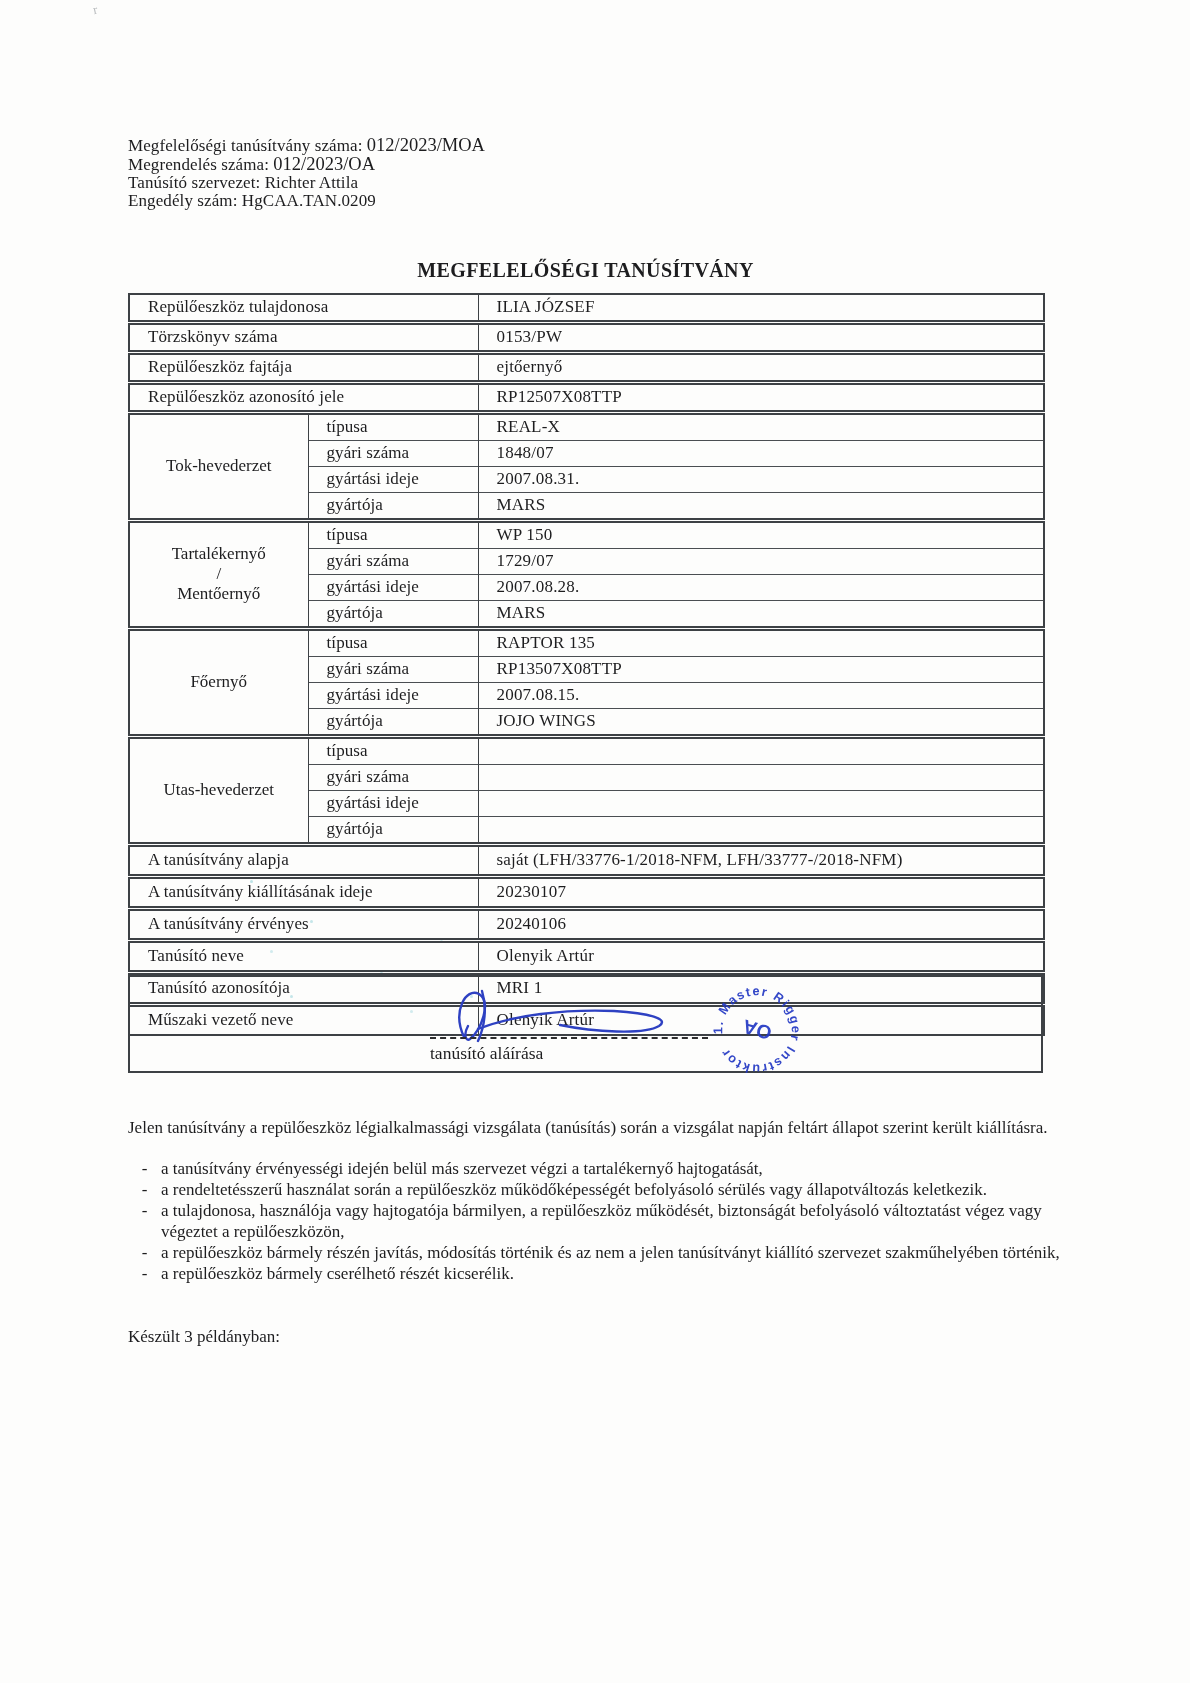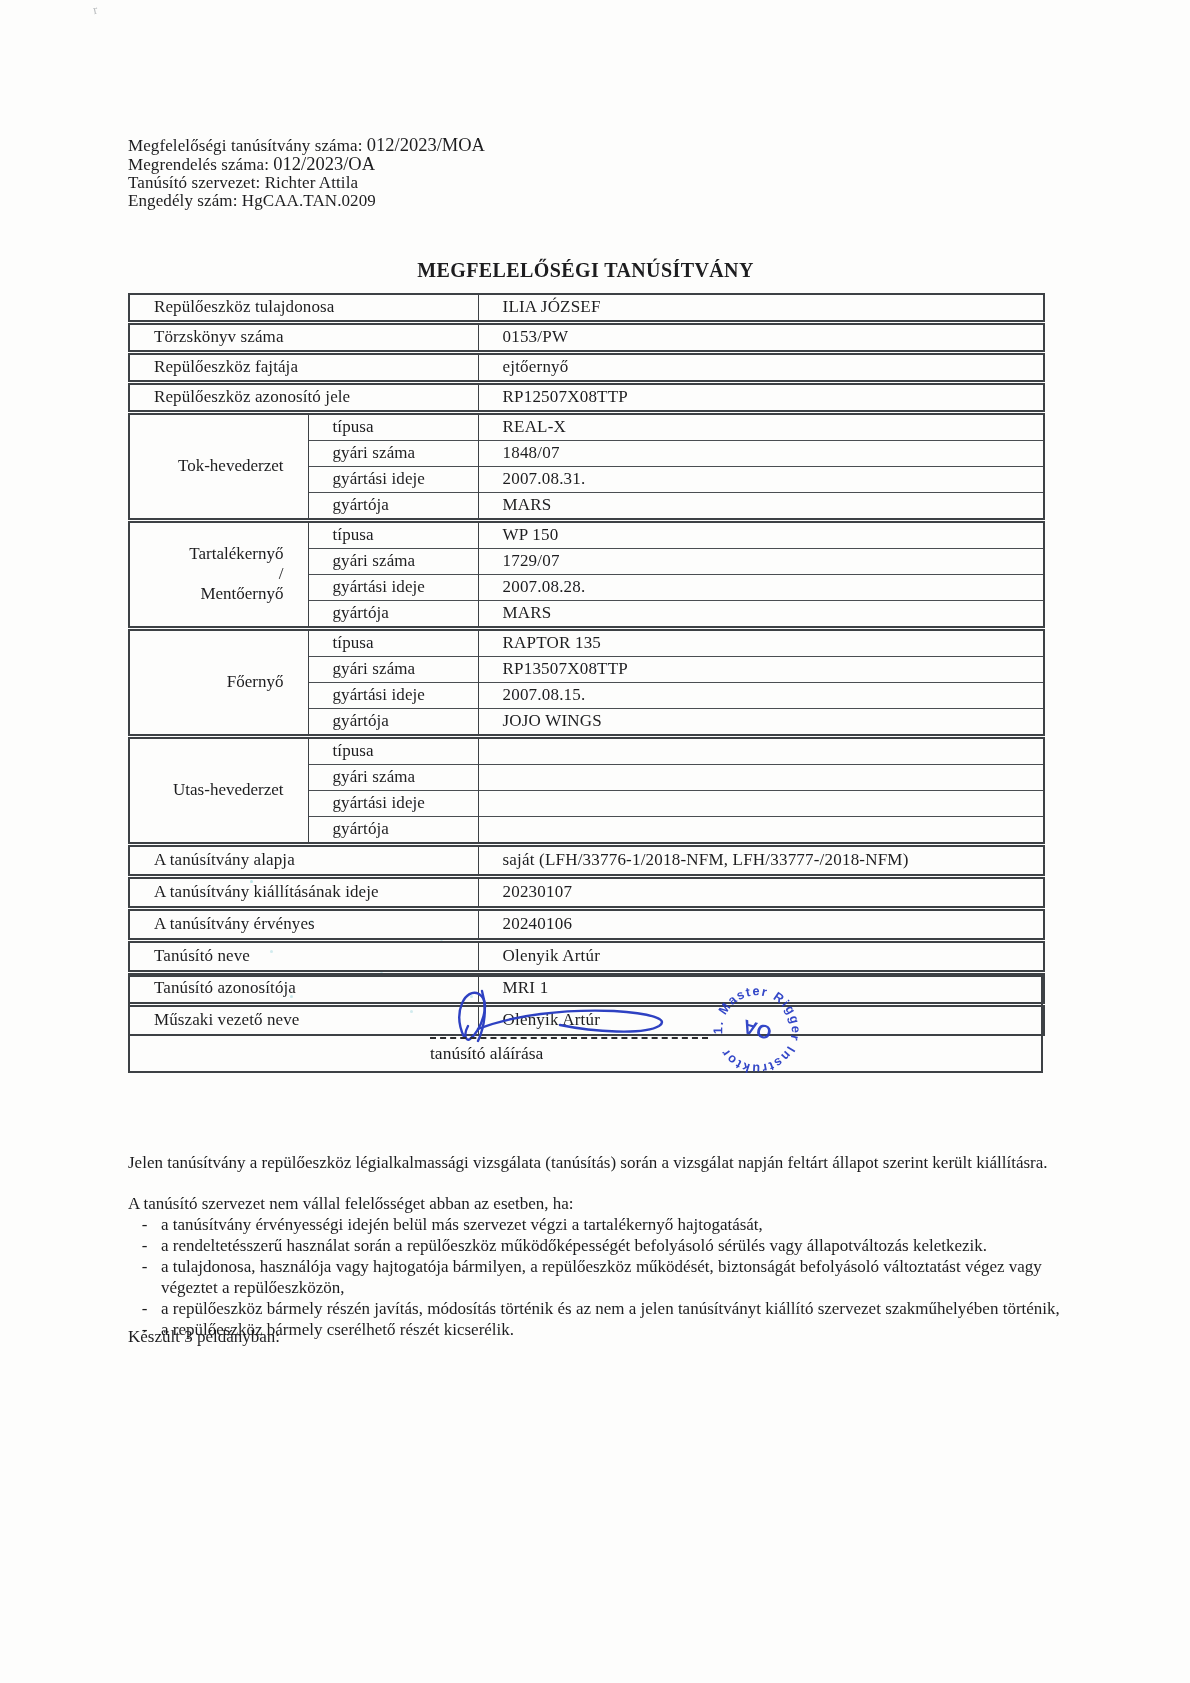--- a/index.html
+++ b/index.html
@@ -24,38 +24,38 @@
   .hl-value{font-size:18.5px;}
 
   .doc-title{position:absolute;left:128px;top:250px;width:915px;text-align:center;
     font-size:20px;font-weight:700;letter-spacing:.4px;margin-top:9px;}
 
   
   table.cert{position:absolute;left:128px;top:293px;width:915px;border-collapse:collapse;
     table-layout:fixed;font-size:17px;}
   table.cert{border:2px solid #3d4145;}
   table.cert td{border-left:1.5px solid #3d4145;border-right:1.5px solid #3d4145;
-    border-top:1.3px solid #4a4e52;padding:1px 24px 3px;height:21px;vertical-align:middle;
+    border-top:1.3px solid #4a4e52;padding:1px 18px 3px;height:21px;vertical-align:middle;
     overflow:hidden;white-space:nowrap;}
   table.cert tr.dsep td{border-top:5px double #3d4145;}
-  td.grp{text-align:right;white-space:pre-line !important;line-height:20px;}
+  td.grp{text-align:center;white-space:pre-line !important;line-height:20px;}
   td.lbl{letter-spacing:.1px;}
   td.val{letter-spacing:.2px;}
   tr.r-bot td{height:23px;}
 
   
   .sig-box{position:absolute;left:128px;top:975px;width:911px;height:94px;
     border:2px solid #3d4145;overflow:visible;}
   .sig-stroke{position:absolute;left:312px;top:2px;}
   .sig-dash{position:absolute;left:300px;top:60px;width:278px;border-bottom:2.5px dashed #2d2d2f;}
   .sig-caption{position:absolute;left:300px;top:66px;width:278px;text-align:left;font-size:17.5px;}
   .stamp{position:absolute;left:576px;top:2px;width:102px;height:102px;transform:rotate(-14deg);opacity:.92;}
 
   
-  .notes{position:absolute;left:128px;top:1152px;width:940px;font-size:17px;line-height:21px;}
+  .notes{position:absolute;left:128px;top:1117px;width:940px;font-size:17px;line-height:21px;}
   .notes .p1{margin:0 0 20px 0;}
   .notes .phead{margin:20px 0 0 0;}
   .bullet{display:flex;}
   .bullet .dash{flex:0 0 33px;text-align:center;}
   .bullet .btxt{flex:1;}
 
   
   .copies{position:absolute;left:128px;top:1324px;width:800px;font-size:17px;line-height:25px;}
   .copies-grid{display:grid;grid-template-columns:157px auto;}
 </style>
@@ -229,21 +229,20 @@
       <text fill="#2339c4" font-size="12.5" font-weight="bold" font-family="Liberation Sans, sans-serif" letter-spacing="1.5">
         <textPath href="#ring" startOffset="2%">1. Master Rigger Instruktor</textPath>
       </text>
       <text x="50" y="50" fill="#2339c4" font-size="19" font-weight="bold" font-family="Liberation Sans, sans-serif" text-anchor="middle" dominant-baseline="central" transform="rotate(-150 50 50)">OA</text>
     </svg>
   </div>
 
   <div class="notes">
     <p class="p1">Jelen tanúsítvány a repülőeszköz légialkalmassági vizsgálata (tanúsítás) során a vizsgálat napján feltárt állapot szerint került kiállításra.</p>
 
-    <p class="phead">A tanúsító szervezet nem vállal felelősséget abban az esetben, ha:</p>
     <div class="bullet">
       <span class="dash">-</span>
       <span class="btxt">a tanúsítvány érvényességi idején belül más szervezet végzi a tartalékernyő hajtogatását,</span>
     </div>
     <div class="bullet">
       <span class="dash">-</span>
       <span class="btxt">a rendeltetésszerű használat során a repülőeszköz működőképességét befolyásoló sérülés vagy állapotváltozás keletkezik.</span>
     </div>
 
     <div class="bullet">

